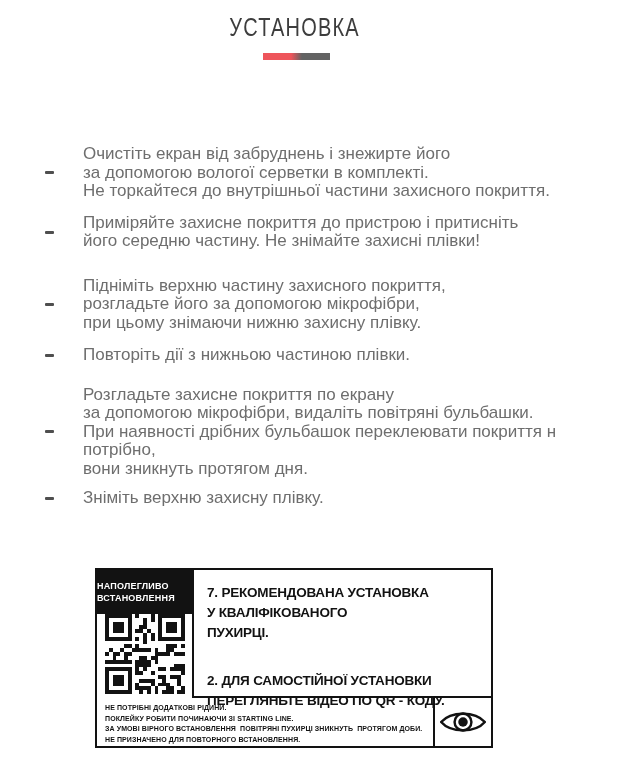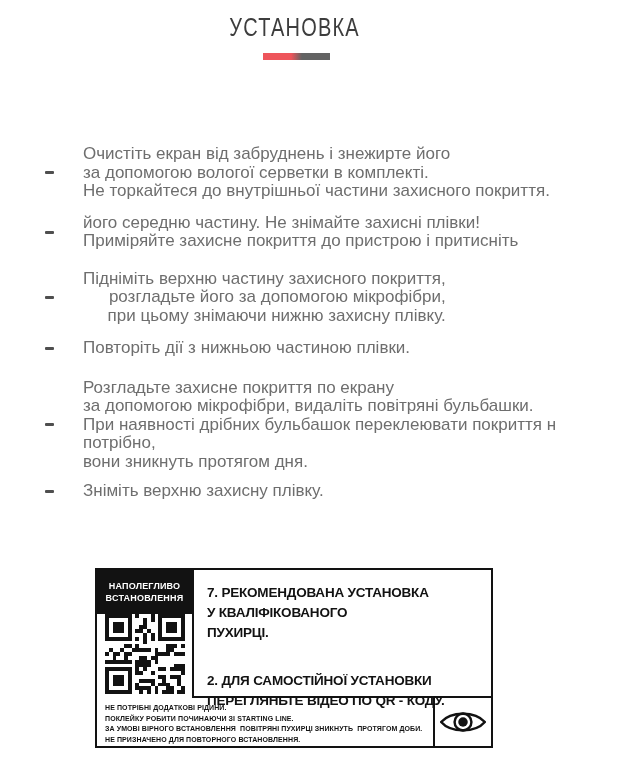--- a/index.html
+++ b/index.html
@@ -12,34 +12,34 @@
          transform:scaleX(0.80);transform-origin:center;white-space:nowrap;}
   .title-divider{position:absolute;left:263px;top:53px;width:67px;height:7px;
          background:linear-gradient(90deg,var(--accent-red) 0%,var(--accent-red) 42%,var(--accent-gray) 58%,var(--accent-gray) 100%);}
 
   
   .instructions{position:absolute;left:45px;top:145px;width:578px;color:#6e6e6e;
          font-size:17px;line-height:18.5px;}
   .item{display:flex;align-items:center;}
   .item + .item{margin-top:14px;}
   .item:nth-of-type(2){margin-top:13px;}
-  .item:nth-of-type(3){margin-top:19px;text-align:right;}
+  .item:nth-of-type(3){margin-top:26px;}
   .item:nth-of-type(4){margin-top:14px;}
   .item:nth-of-type(5){margin-top:21px;}
   .item:nth-of-type(6){margin-top:11px;}
   .dash{flex:none;width:9px;height:3px;background:#4f4f4f;border-radius:1px;margin-right:29px;}
   .lines{min-width:0;}
 
   
   .rec-box{position:absolute;left:95px;top:568px;width:398px;height:180px;
          border:2px solid #121212;box-sizing:border-box;display:flex;flex-direction:column;color:#121212;}
   .rec-top{flex:1;display:flex;border-bottom:2px solid #121212;min-height:0;}
   .rec-left{flex:none;width:95px;border-right:2px solid #121212;display:flex;flex-direction:column;}
   .rec-header{flex:none;height:44px;background:#121212;color:#fff;display:flex;flex-direction:column;
-         align-items:center;justify-content:center;font-size:9px;font-weight:bold;line-height:12px;
+         align-items:flex-start;justify-content:center;font-size:9px;font-weight:bold;line-height:12px;
          text-align:center;letter-spacing:0.2px;}
   .qr-wrap{flex:1;display:flex;align-items:center;justify-content:center;background:#fff;}
   .rec-right{flex:1;padding:13px 6px 0 13px;font-weight:bold;font-size:13.5px;line-height:20px;
          letter-spacing:-0.2px;}
   .rec-item-2{margin-top:28px;}
   .rec-bottom{flex:none;height:48px;display:flex;}
   .rec-notes{flex:1;border-right:2px solid #121212;padding:5px 4px 0 8px;font-size:7px;
          font-weight:bold;line-height:10.6px;letter-spacing:0.1px;}
   .rec-notes div{white-space:pre-wrap;}
   .eye-cell{flex:none;width:56px;display:flex;align-items:center;justify-content:center;}
@@ -61,22 +61,22 @@
       <div class="lines">
         <div>Очистіть екран від забруднень і знежирте його</div>
         <div>за допомогою вологої серветки в комплекті.</div>
         <div>Не торкайтеся до внутрішньої частини захисного покриття.</div>
       </div>
     </div>
 
     <div class="item">
       <span class="dash"></span>
       <div class="lines">
+        <div>Приміряйте захисне покриття до пристрою і притисніть</div>
         <div>його середню частину. Не знімайте захисні плівки!</div>
-        <div>Приміряйте захисне покриття до пристрою і притисніть</div>
       </div>
     </div>
 
     <div class="item">
       <span class="dash"></span>
       <div class="lines">
         <div>Підніміть верхню частину захисного покриття,</div>
         <div>розгладьте його за допомогою мікрофібри,</div>
         <div>при цьому знімаючи нижню захисну плівку.</div>
       </div>

